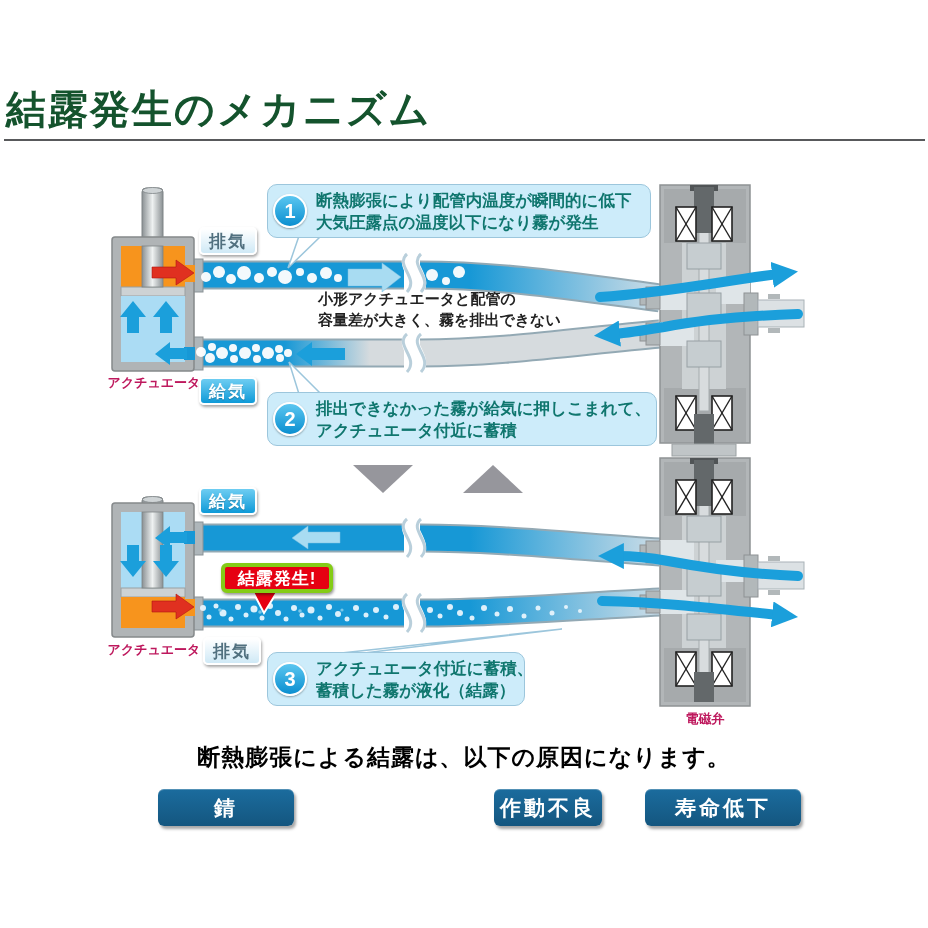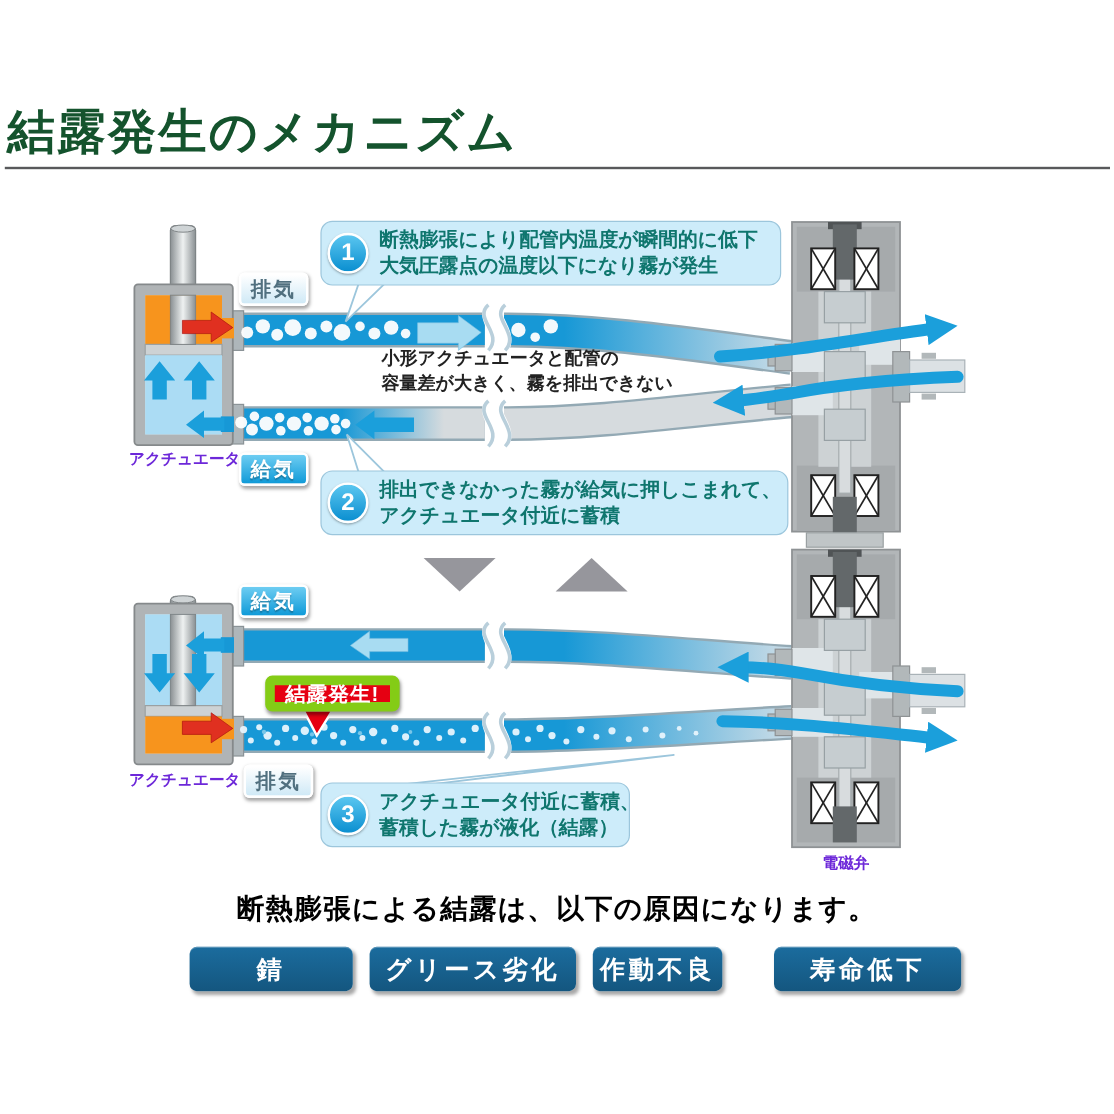--- a/index.html
+++ b/index.html
@@ -18,25 +18,25 @@
   .badge-su{background:linear-gradient(180deg,#6ecdf2,#0f9ad8);color:#fff;text-shadow:0 1px 1px rgba(0,0,0,.25)}
   .callout{position:absolute;height:54px;background:#cdecfa;border:1.5px solid #9cc6dc;
            border-radius:10px;display:flex;align-items:center;gap:9px;
            padding:0 10px 0 5px;box-sizing:border-box}
   .cnum{width:34px;height:34px;border-radius:50%;background:linear-gradient(180deg,#5ac6f0,#0b8fd0);
         border:2px solid #fff;box-shadow:0 1px 2px rgba(0,0,0,.35);color:#fff;font-size:20px;
         font-weight:bold;display:flex;align-items:center;justify-content:center;
         box-sizing:border-box;flex-shrink:0}
   .ctext{font-size:16.5px;font-weight:600;color:#0f766e;line-height:1.35;white-space:nowrap}
   .pipe-note{position:absolute;font-size:15px;font-weight:600;color:#222;line-height:1.4;white-space:nowrap}
-  .red-badge{position:absolute;width:112px;height:30px;background:#e60012;border:8px solid #84cc16;
+  .red-badge{position:absolute;width:112px;height:30px;background:#e60012;border:4px solid #84cc16;
              border-radius:6px;box-shadow:1px 2px 3px rgba(0,0,0,.4);color:#fff;font-size:17px;
              font-weight:bold;display:flex;align-items:center;justify-content:center;
              box-sizing:border-box;letter-spacing:1px;white-space:nowrap}
-  .actuator-label,.valve-label{position:absolute;font-size:13px;font-weight:bold;color:#6d28d9;
+  .actuator-label,.valve-label{position:absolute;font-size:13px;font-weight:bold;color:#be185d;
              text-align:center;white-space:nowrap}
   .summary{position:absolute;left:0;top:742px;width:928px;text-align:center;font-size:23px;
            font-weight:600;color:#000;letter-spacing:1px;white-space:nowrap}
   .cause-btn{position:absolute;height:37px;background:linear-gradient(180deg,#1b6c9e,#14567f);
              border-radius:6px;box-shadow:2px 3px 3px rgba(0,0,0,.35),inset 0 1px 0 rgba(255,255,255,.25);
              color:#fff;font-size:21px;font-weight:bold;display:flex;align-items:center;
              justify-content:center;letter-spacing:3px;white-space:nowrap}
 </style>
 </head>
 <body>
@@ -347,17 +347,16 @@
     <div class="ctext">
       <div>アクチュエータ付近に蓄積、</div>
       <div>蓄積した霧が液化（結露）</div>
     </div>
   </div>
 
   <div class="valve-label" style="left:668px;top:710px;width:74px">電磁弁</div>
 
   <div class="summary">断熱膨張による結露は、以下の原因になります。</div>
   <div class="cause-btn" style="left:158px;top:789px;width:136px">錆</div>
-  <div class="cause-btn" style="left:308px;top:789px;width:172px">グリース劣化</div>
   <div class="cause-btn" style="left:494px;top:789px;width:108px">作動不良</div>
   <div class="cause-btn" style="left:645px;top:789px;width:156px">寿命低下</div>
 
 </div>
 
 </body></html>

